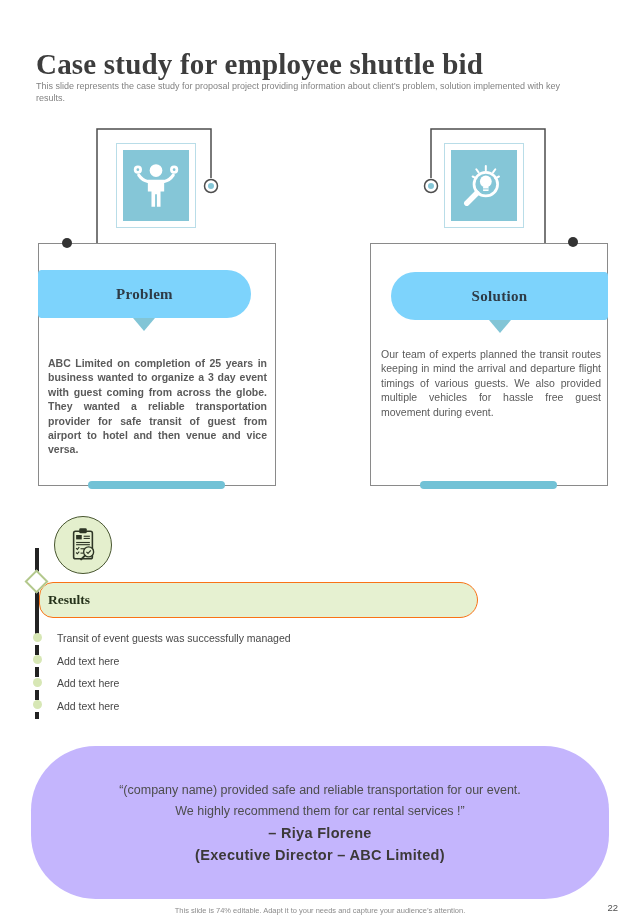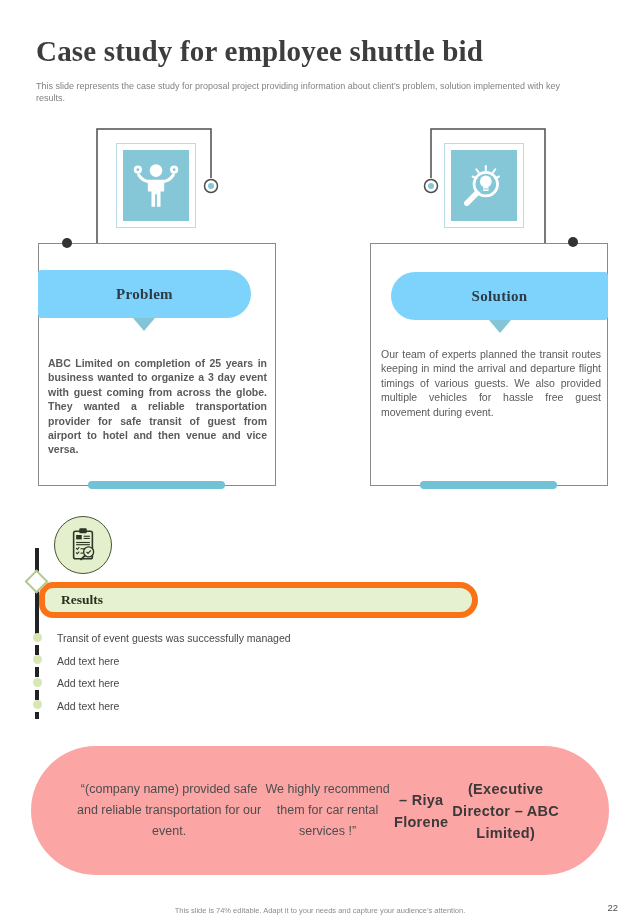--- a/index.html
+++ b/index.html
@@ -4,21 +4,21 @@
 <style>
   * { margin:0; padding:0; box-sizing:border-box; }
   html,body { background:#e9e9e9; }
   #slide {
     position:relative; width:640px; height:924px; background:#ffffff;
     margin:0 auto; overflow:hidden;
     font-family:"Liberation Sans", sans-serif;
   }
   
   .title {
-    position:absolute; left:36px; top:35px;
+    position:absolute; left:36px; top:48px;
     font-family:"Liberation Serif", serif; font-weight:bold;
     font-size:29px; color:#3d3d3d; letter-spacing:.2px; white-space:nowrap;
   }
   .subtitle {
     position:absolute; left:36px; top:80px; width:545px;
     font-size:9px; line-height:12px; color:#828282;
   }
   
   .connector { position:absolute; overflow:visible; }
   .card-dot { position:absolute; width:10px; height:10px; border-radius:50%; background:#333; z-index:4; }
@@ -53,33 +53,33 @@
   }
   .tl-solid { position:absolute; left:35px; top:548px; width:4px; height:86px; background:#222; }
   .tl-dash  { position:absolute; left:35px; width:4px; background:#222; }
   .tl-dot   { position:absolute; left:33px; width:9px; height:9px; border-radius:50%; background:#d7e7b5; }
   .tl-diamond {
     position:absolute; left:28px; top:573px; width:17px; height:17px;
     background:#fff; border:2px solid #b3c88c; transform:rotate(45deg); z-index:5;
   }
   .results-bar {
     position:absolute; left:39px; top:582px; width:439px; height:36px;
-    background:#e6f1d1; border:6px solid #f97316; border-radius:14px 18px 18px 14px; z-index:3;
-    display:flex; align-items:center; padding-left:16px;
+    background:#e6f1d1; border:1px solid #f97316; border-radius:14px 18px 18px 14px; z-index:3;
+    display:flex; align-items:center; padding-left:8px;
     font-family:"Liberation Serif", serif; font-weight:bold; font-size:13.5px; color:#26331b;
   }
   .result-item {
     position:absolute; left:57px; height:22px; line-height:22px;
     font-size:10.5px; color:#474747; white-space:nowrap;
   }
   
   .quote-box {
-    position:absolute; left:31px; top:746px; width:578px; height:129px;
-    background:#fca5a5; border-radius:64.5px;
-    display:flex; flex-direction:row; align-items:center; justify-content:center;
+    position:absolute; left:31px; top:746px; width:578px; height:153px;
+    background:#c4b5fd; border-radius:64.5px;
+    display:flex; flex-direction:column; align-items:center; justify-content:center;
     text-align:center; padding:0 46px;
   }
   .quote-line { font-size:12.5px; line-height:21px; color:#4d4d4d; }
   .quote-author {
     font-family:Liberation Sans, sans-serif; font-weight:bold;
     font-size:14.5px; line-height:22px; color:#3c3939; letter-spacing:.3px;
   }
   
   .footer-note {
     position:absolute; left:0; top:906px; width:640px; text-align:center;

